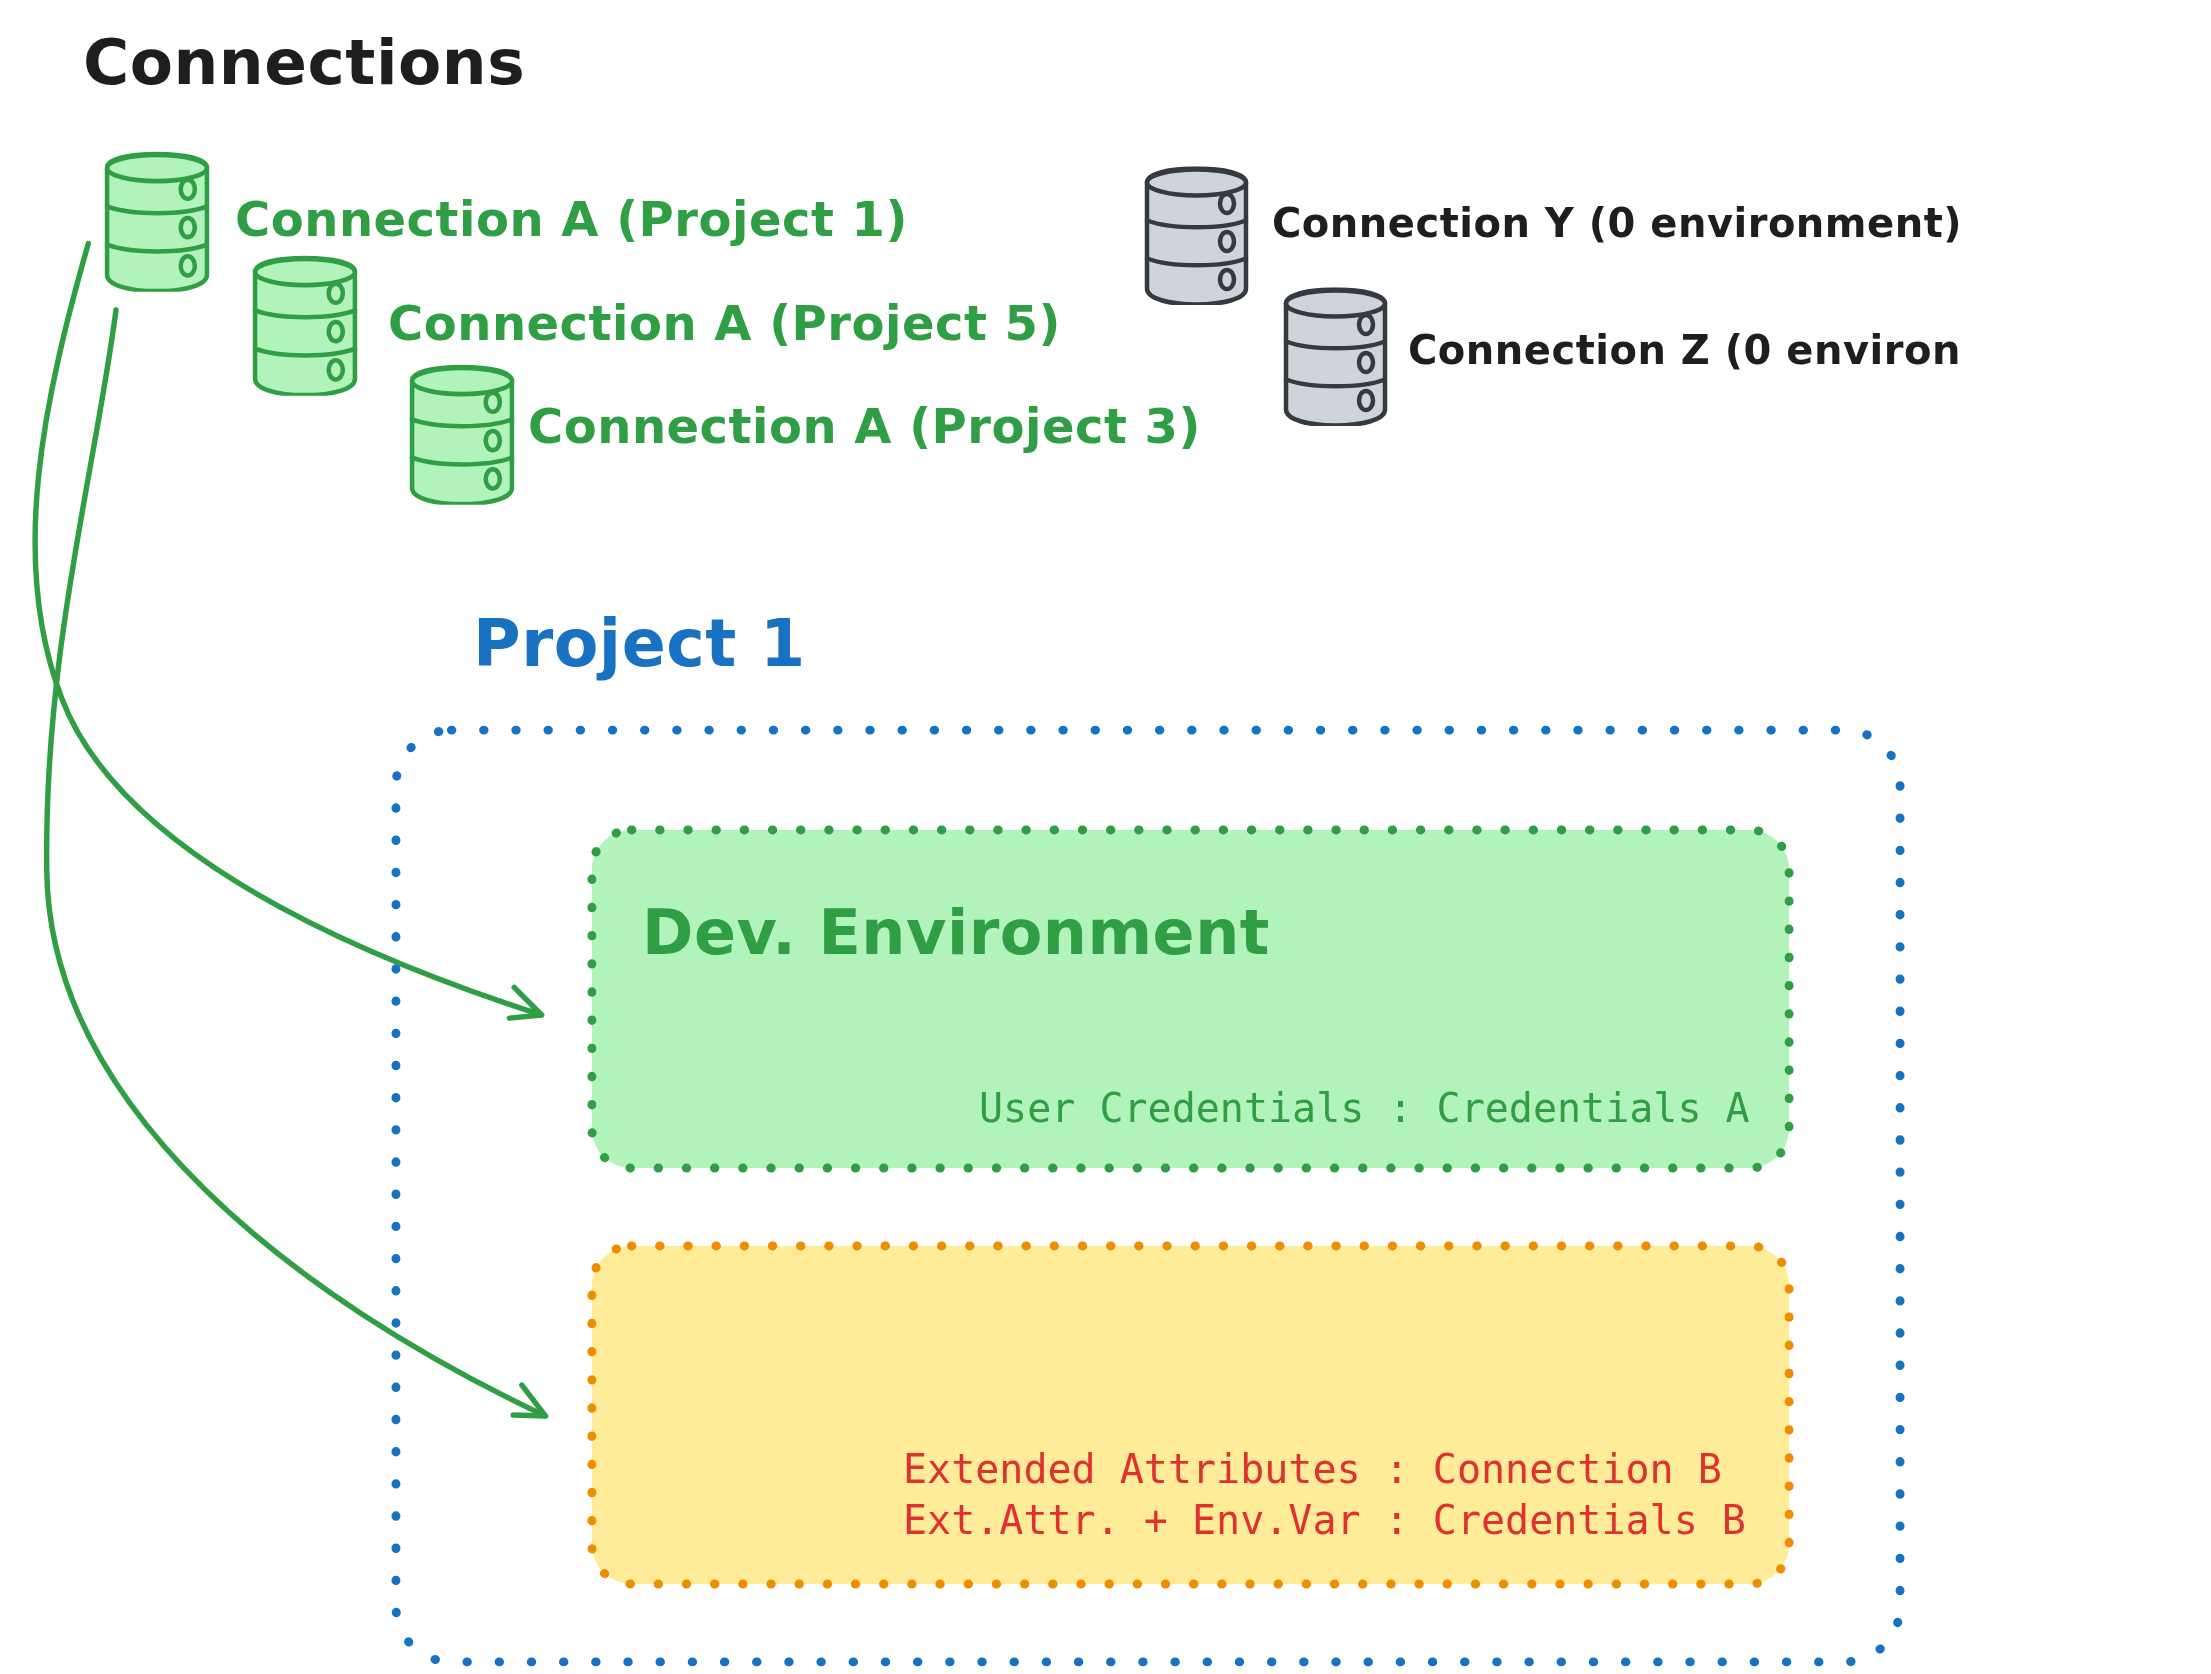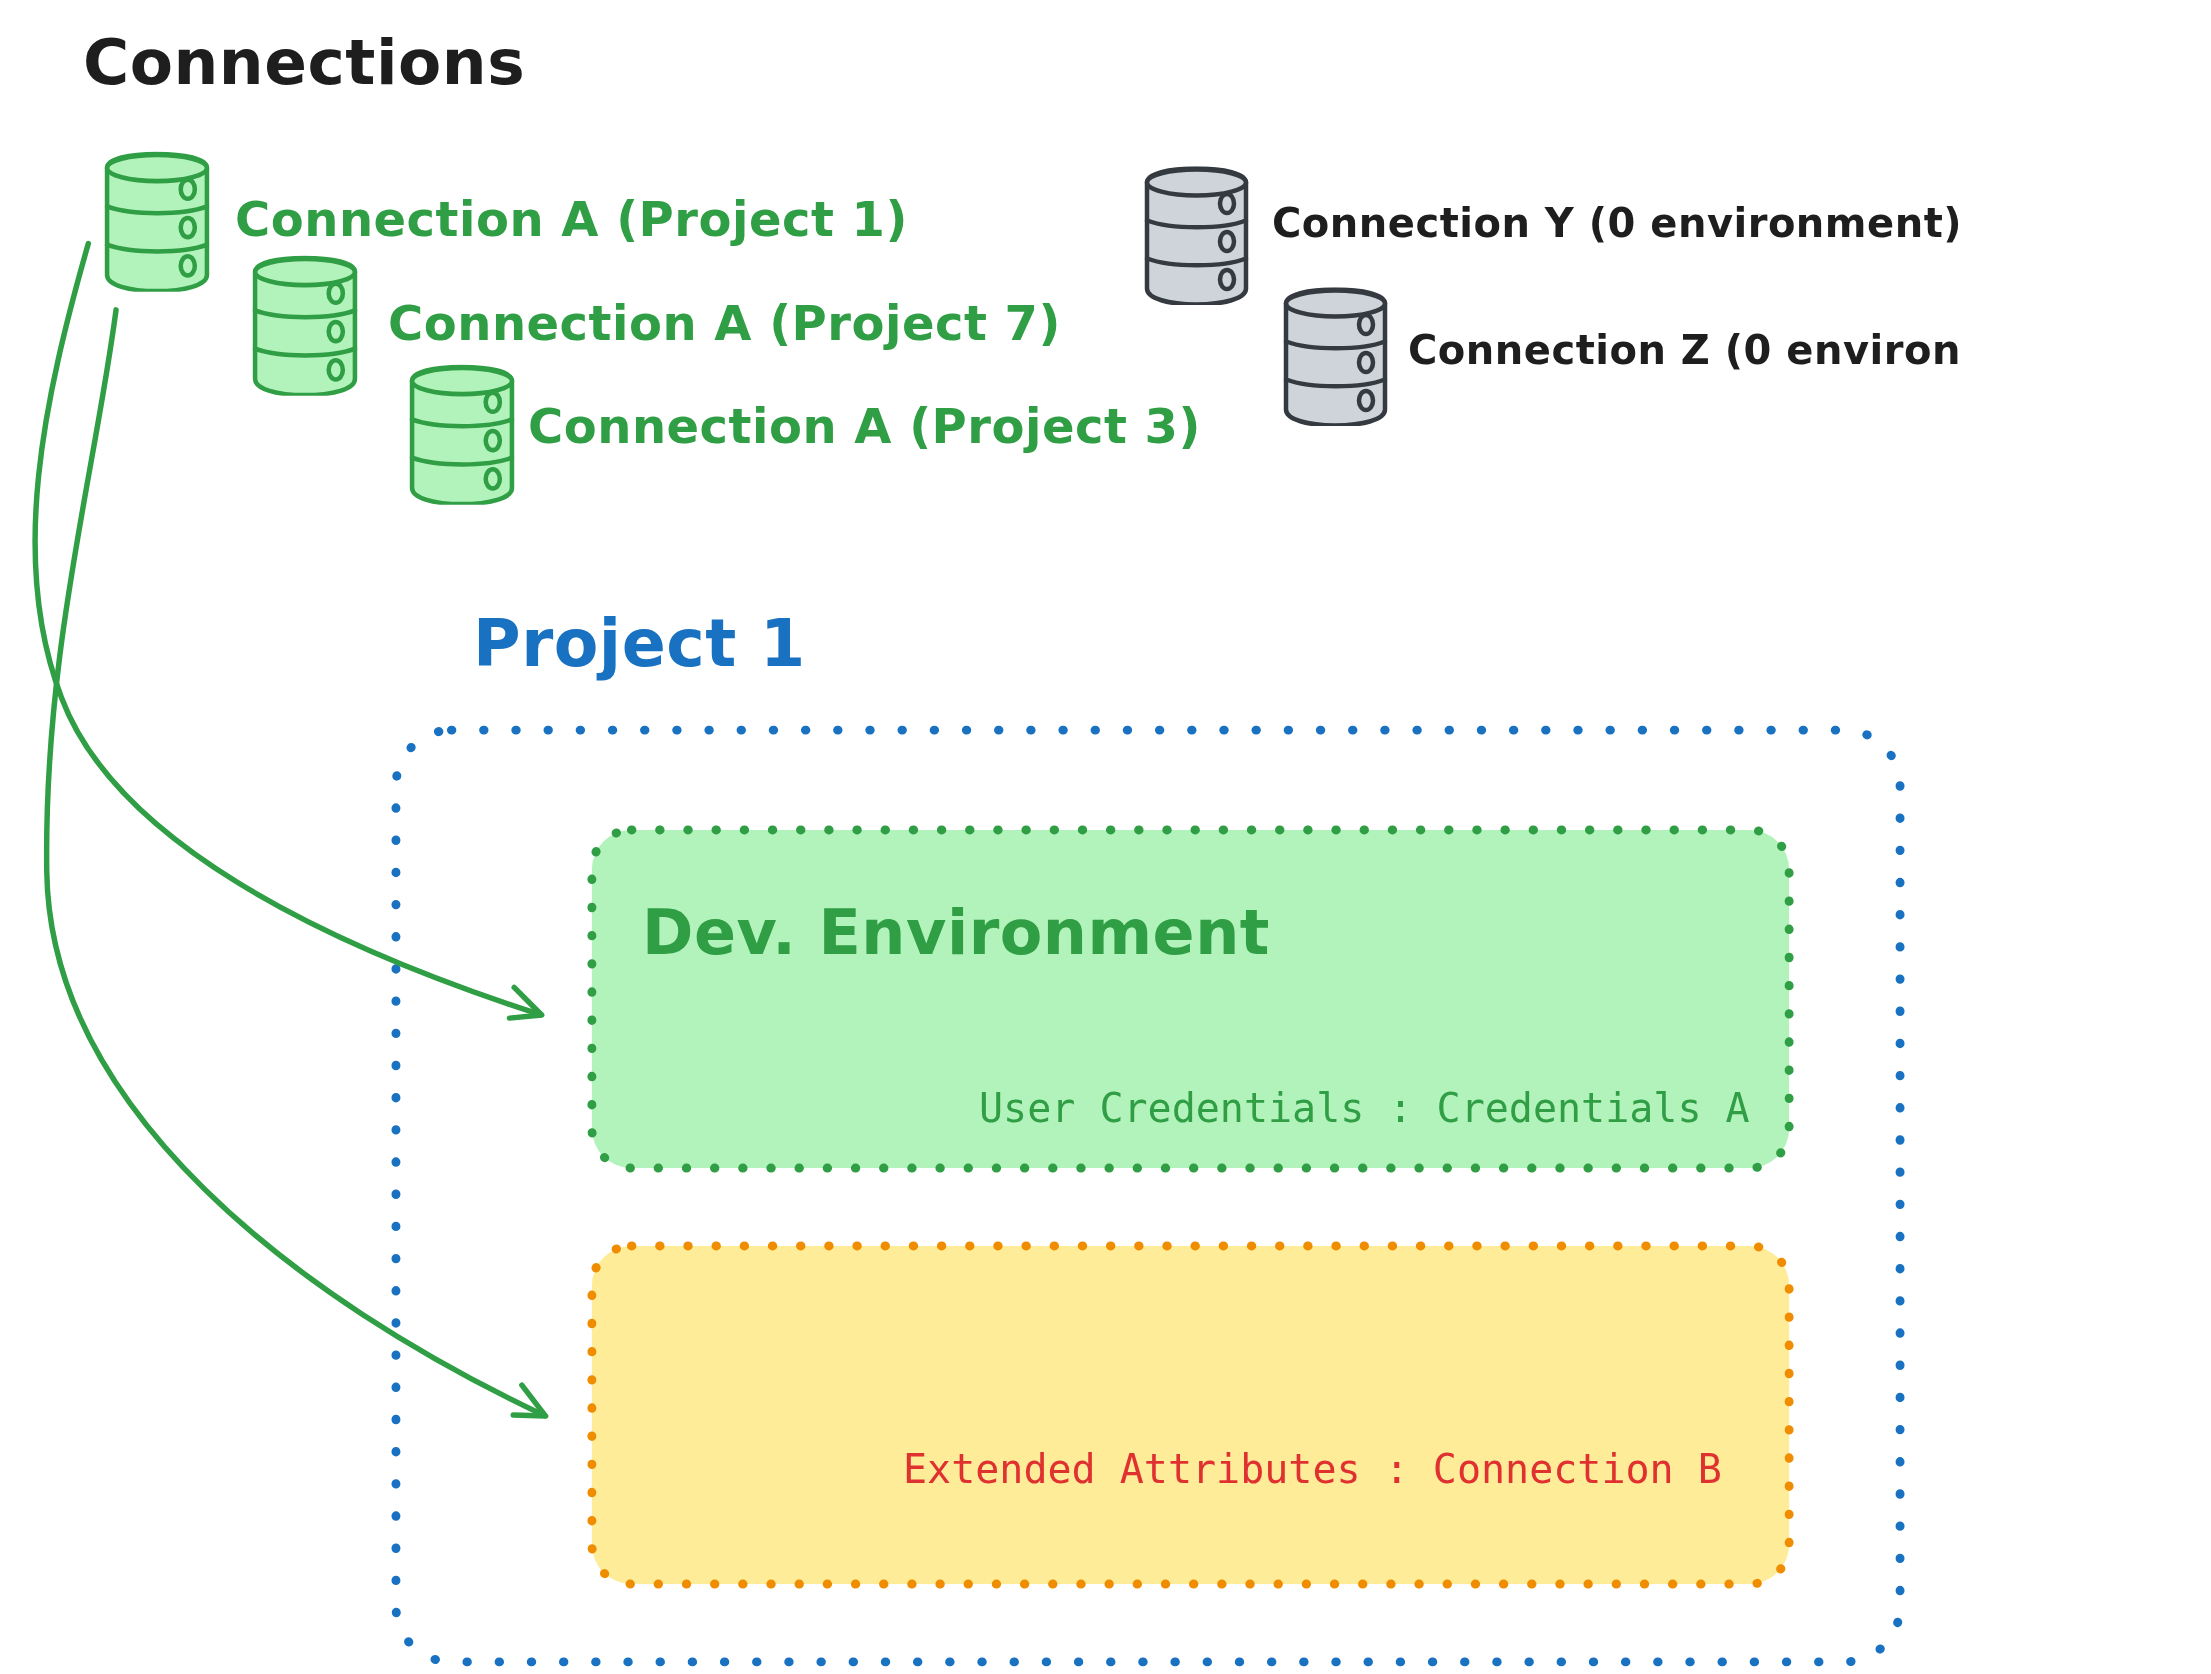--- a/index.html
+++ b/index.html
@@ -62,21 +62,21 @@
   <div id="title" class="abs hand">Connections</div>
 
   <svg id="db-a1" class="abs db db-green" style="--db-fill:#b2f2bb" viewBox="0 0 113 142" width="112" height="141">
       <use href="#db-symbol"></use>
     </svg>
   <div id="lbl-a1" class="abs hand conn-label">Connection A (Project 1)</div>
 
   <svg id="db-a2" class="abs db db-green" style="--db-fill:#b2f2bb" viewBox="0 0 113 142" width="112" height="141">
       <use href="#db-symbol"></use>
     </svg>
-  <div id="lbl-a2" class="abs hand conn-label">Connection A (Project 7)</div>
+  <div id="lbl-a2" class="abs hand conn-label">Connection A (Project 5)</div>
 
   <svg id="db-a3" class="abs db db-green" style="--db-fill:#b2f2bb" viewBox="0 0 113 142" width="112" height="141">
       <use href="#db-symbol"></use>
     </svg>
   <div id="lbl-a3" class="abs hand conn-label">Connection A (Project 3)</div>
 
   <svg id="db-y" class="abs db db-gray" style="--db-fill:#ced4da" viewBox="0 0 112 140" width="111" height="139">
       <use href="#db-symbol"></use>
     </svg>
   <div id="lbl-y" class="abs hand conn-label-gray">Connection Y (0 environment)</div>
@@ -96,20 +96,21 @@
     <rect x="5" y="5" width="1211" height="342" rx="40" ry="40" fill="#b2f2bb" stroke="#2f9e44" stroke-width="9" stroke-dasharray="0.5 28" stroke-linecap="round"></rect>
   </svg>
   <div id="env-dev-label" class="abs hand">Dev. Environment</div>
   <div id="dev-mapping" class="abs mono">User Credentials : Credentials A</div>
 
   <svg class="abs" style="left:586px;top:1241px;" width="1210" height="348" viewBox="0 0 1222 352">
     <rect x="5" y="5" width="1211" height="342" rx="40" ry="40" fill="#ffec99" stroke="#f08c00" stroke-width="9" stroke-dasharray="0.5 28" stroke-linecap="round"></rect>
   </svg>
   <div id="prod-mappings" class="abs mono">
     <div>Extended Attributes : Connection B</div>
+    <div>Ext.Attr. + Env.Var : Credentials B</div>
   </div>
 
   <svg class="abs" style="left:0;top:0;pointer-events:none;" width="2212" height="1674" viewBox="0 0 2234 1691">
     <defs>
       <marker id="ah" markerUnits="userSpaceOnUse" markerWidth="80" markerHeight="80" viewBox="-60 -40 80 80" refX="-2" refY="0" orient="auto">
         <path d="M-36,-18 L-1,0 L-31,13" fill="none" stroke="#2f9e44" stroke-width="5.5" stroke-linecap="round" stroke-linejoin="round"></path>
       </marker>
     </defs>
     <path d="M 89 246 C 45 400, 8 565, 62 705 C 116 848, 320 952, 546 1025" fill="none" stroke="#2f9e44" stroke-width="5.5" stroke-linecap="round" marker-end="url(#ah)"></path>
     <path d="M 117 313 C 95 480, 44 660, 47 880 C 50 1120, 300 1312, 550 1430" fill="none" stroke="#2f9e44" stroke-width="5.5" stroke-linecap="round" marker-end="url(#ah)"></path>

